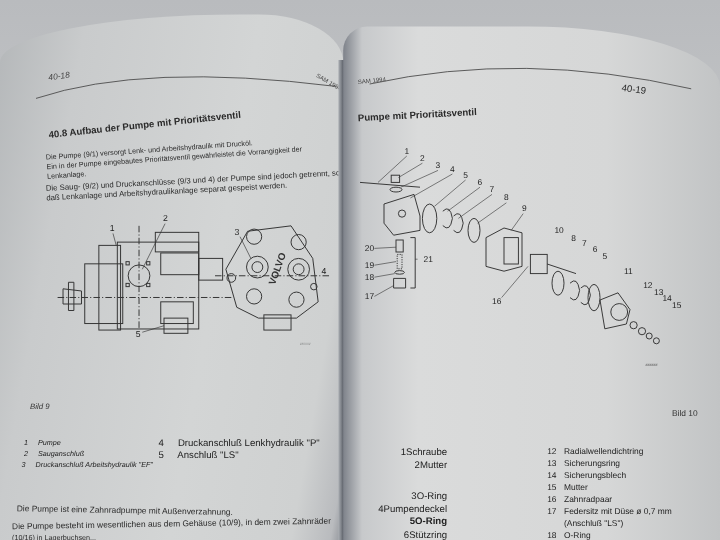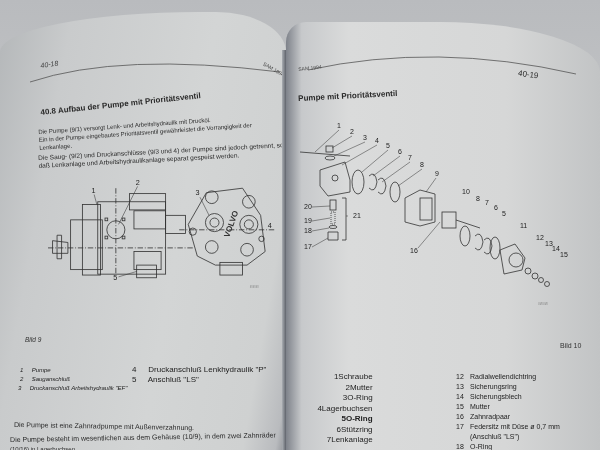--- a/index.html
+++ b/index.html
@@ -245,22 +245,22 @@
       <line x1="128" y1="138" x2="150" y2="112"></line>
     </g>
     <text x="248" y="195" font-size="3" fill="#555">######</text>
   </svg>
 
   <div class="txt fig-label" style="left:274px;top:320px;font-style:normal;font-size:7px;">Bild 10</div>
 
   <div style="position:absolute;left:14px;top:350px;text-align:right;">
     <div class="legend-item" style="line-height:10.5px;"><span style="display:inline-block;width:9px">1</span><span>Schraube</span></div>
     <div class="legend-item" style="line-height:10.5px;"><span style="display:inline-block;width:9px">2</span><span>Mutter</span></div>
-    <div class="legend-item" style="line-height:10.5px;"><span style="display:inline-block;width:9px">3</span><span>O-Ring</span></div>
-    <div class="legend-item" style="line-height:10.5px;"><span style="display:inline-block;width:9px">4</span><span>Lagerbuchsen</span></div>
+    <div class="legend-item" style="line-height:10.5px;margin-top:16px;"><span style="display:inline-block;width:9px">3</span><span>O-Ring</span></div>
+    <div class="legend-item" style="line-height:10.5px;"><span style="display:inline-block;width:9px">4</span><span>Pumpendeckel</span></div>
     <div class="legend-item" style="line-height:10.5px;font-weight:bold;"><span style="display:inline-block;width:9px">5</span><span>O-Ring</span></div>
     <div class="legend-item" style="line-height:10.5px;margin-left:32px;"><span style="display:inline-block;width:9px">6</span><span>Stützring</span></div>
     <div class="legend-item" style="line-height:10.5px;"><span style="display:inline-block;width:9px">7</span><span>Lenkanlage</span></div>
   </div>
 
   <div style="position:absolute;left:170px;top:350px;font-size:7px;">
     <div class="legend-item" style="font-size:7px;line-height:10px;"><span style="display:inline-block;width:14px">12</span><span>Radialwellendichtring</span></div>
     <div class="legend-item" style="font-size:7px;line-height:10px;"><span style="display:inline-block;width:14px">13</span><span>Sicherungsring</span></div>
     <div class="legend-item" style="font-size:7px;line-height:10px;"><span style="display:inline-block;width:14px">14</span><span>Sicherungsblech</span></div>
     <div class="legend-item" style="font-size:7px;line-height:10px;"><span style="display:inline-block;width:14px">15</span><span>Mutter</span></div>

